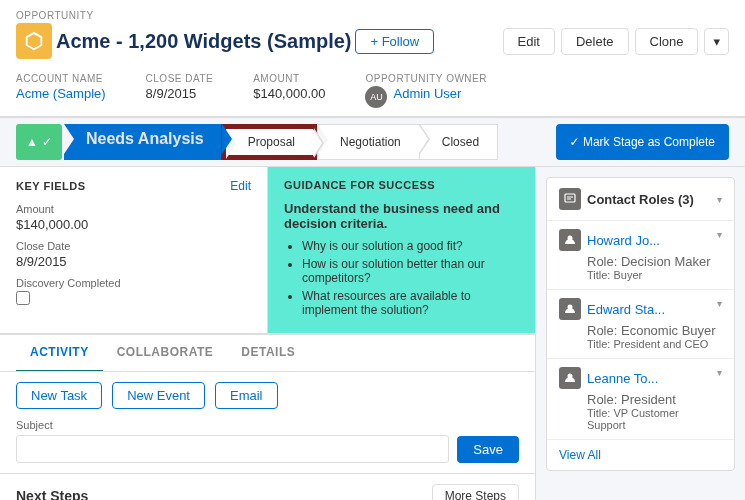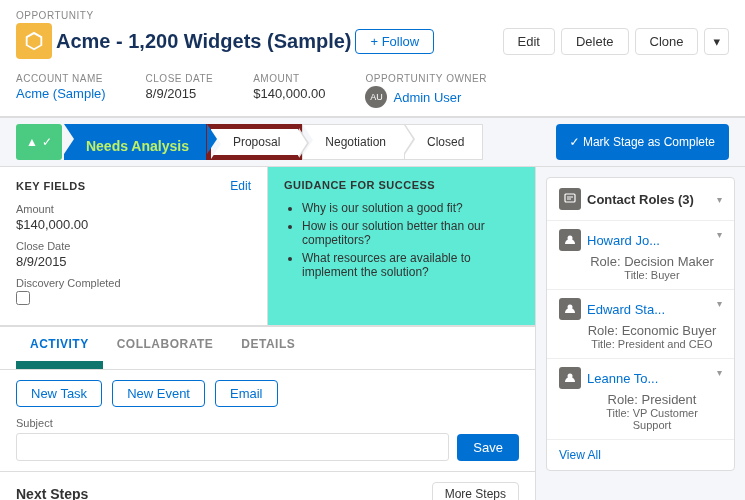--- a/index.html
+++ b/index.html
@@ -18,40 +18,40 @@
     .btn-delete { background: #fff; border: 1px solid #ddd; border-radius: 4px; padding: 5px 14px; font-size: 13px; cursor: pointer; color: #333; }
     .btn-clone { background: #fff; border: 1px solid #ddd; border-radius: 4px; padding: 5px 14px; font-size: 13px; cursor: pointer; color: #333; }
     .btn-more { background: #fff; border: 1px solid #ddd; border-radius: 4px; padding: 5px 8px; font-size: 13px; cursor: pointer; color: #333; }
 
     
     .meta-row { display: flex; gap: 40px; padding: 8px 0 8px 0; align-items: flex-start; }
     .meta-item { display: flex; flex-direction: column; gap: 2px; }
     .meta-label { font-size: 10px; color: #888; text-transform: uppercase; letter-spacing: 0.5px; }
     .meta-value { font-size: 13px; color: #0070d2; }
     .meta-value.dark { color: #333; }
-    .meta-owner { display: flex; align-items: center; gap: 6px; }
+    .meta-owner { display: flex; align-items: flex-start; gap: 6px; }
     .owner-avatar { width: 22px; height: 22px; border-radius: 50%; background: #706e6b; display: flex; align-items: center; justify-content: center; color: #fff; font-size: 9px; }
 
     
     .section-header { display: flex; justify-content: space-between; align-items: center; margin-bottom: 10px; }
     .section-title { font-size: 11px; font-weight: 700; color: #333; text-transform: uppercase; letter-spacing: 0.5px; }
     .edit-link { color: #0070d2; font-size: 12px; cursor: pointer; }
     .field-row { display: flex; flex-direction: column; margin-bottom: 8px; }
     .field-label { font-size: 11px; color: #666; margin-bottom: 2px; }
     .field-value { font-size: 13px; color: #333; }
     .checkbox-field { display: flex; align-items: center; gap: 6px; }
     .checkbox-input { width: 14px; height: 14px; border: 1px solid #999; background: #fff; }
     .guidance-list { padding-left: 18px; }
     .guidance-list li { font-size: 12px; color: #333; margin-bottom: 4px; }
 
     
     .tabs-section { background: #fff; border-top: 1px solid #ddd; }
     .tabs-nav { display: flex; gap: 0; padding: 0 16px; border-bottom: 1px solid #ddd; }
     .tab-item { padding: 10px 14px; font-size: 12px; font-weight: 600; color: #888; cursor: pointer; border-bottom: 2px solid transparent; text-transform: uppercase; letter-spacing: 0.5px; }
-    .tab-item.active { color: #0070d2; border-bottom: 8px solid #0f766e; }
+    .tab-item.active { color: #0070d2; border-bottom: 1px solid #0f766e; }
 
     
     .action-btns { display: flex; gap: 10px; margin-bottom: 10px; }
     .action-btn { border: 1px solid #0070d2; color: #0070d2; background: #fff; border-radius: 4px; padding: 5px 14px; font-size: 13px; cursor: pointer; }
 
     
     .subject-label { font-size: 11px; color: #666; margin-bottom: 4px; }
     .subject-row { display: flex; gap: 8px; align-items: center; }
     .subject-input { flex: 1; border: 1px solid #ddd; border-radius: 3px; padding: 6px 8px; font-size: 12px; height: 28px; }
     .save-btn { background: #0070d2; color: #fff; border: none; border-radius: 4px; padding: 6px 16px; font-size: 13px; cursor: pointer; }
@@ -59,21 +59,21 @@
     
     .next-steps-section { padding: 10px 16px; border-top: 1px solid #ddd; background: #fff; }
     .next-steps-header { display: flex; justify-content: space-between; align-items: center; margin-bottom: 8px; }
     .next-steps-title { font-size: 14px; font-weight: 600; color: #333; }
     .more-steps-btn { border: 1px solid #ddd; background: #fff; border-radius: 4px; padding: 4px 12px; font-size: 12px; cursor: pointer; color: #333; }
 
     
     .contact-panel { background: #fff; border: 1px solid #ddd; border-radius: 4px; overflow: hidden; }
     .contact-panel-header { display: flex; align-items: center; justify-content: space-between; padding: 10px 12px; border-bottom: 1px solid #eee; }
     .contact-panel-title { font-size: 13px; font-weight: 600; color: #333; display: flex; align-items: center; gap: 6px; }
-    .contact-item { padding: 8px 12px; border-bottom: 1px solid #eee; display: flex; justify-content: space-between; align-items: flex-start; text-align: center; }
+    .contact-item { padding: 8px 12px; border-bottom: 1px solid #eee; display: flex; justify-content: space-between; align-items: flex-start; }
     .contact-info { flex: 1; }
     .contact-name { color: #0070d2; font-size: 13px; cursor: pointer; display: flex; align-items: center; gap: 6px; }
     .contact-name-icon { width: 22px; height: 22px; background: #706e6b; border-radius: 3px; display: flex; align-items: center; justify-content: center; color: #fff; font-size: 9px; flex-shrink: 0; }
     .contact-role { font-size: 13px; color: #666; margin-top: 3px; padding-left: 28px; }
     .contact-title { font-size: 11px; color: #666; padding-left: 28px; }
     .dropdown-arrow { color: #999; font-size: 10px; cursor: pointer; }
     .view-all { color: #0070d2; font-size: 12px; padding: 8px 12px; cursor: pointer; display: block; }
 
     
     .page-wrapper { width: 745px; height: 500px; display: flex; flex-direction: column; overflow: hidden; }
@@ -133,21 +133,21 @@
   </div>
 
   <div style="background:#f4f6f9; border-top:1px solid #ddd; border-bottom:1px solid #ddd; display:flex; align-items:stretch; padding:6px 16px; gap:0;">
     <button style="background:#4bca81; border:none; border-radius:3px; color:#fff; padding:5px 10px; cursor:pointer; font-size:12px; display:flex; align-items:center; gap:4px; margin-right:2px;">
       <span>▲</span>
       <span>✓</span>
     </button>
 
     <div style="display:flex; align-items:stretch; flex:1;">
 
-      <div style="position:relative; background:#0070d2; color:#bef264; padding:6px 18px 6px 22px; font-size:14px; cursor:pointer; display:flex; align-items:flex-end; font-weight:600;">
+      <div style="position:relative; background:#0070d2; color:#e5e5e5; padding:6px 18px 6px 22px; font-size:16px; cursor:pointer; display:flex; align-items:flex-start; font-weight:600;">
         <span>Needs Analysis</span>
         <div style="position:absolute; right:-10px; top:0; width:0; height:0; border-style:solid; border-width:15px 0 15px 10px; border-color:transparent transparent transparent #0070d2; z-index:2;"></div>
         <div style="position:absolute; left:0; top:0; width:0; height:0; border-style:solid; border-width:15px 0 15px 10px; border-color:transparent transparent transparent #f4f6f9; z-index:1;"></div>
       </div>
 
       <div style="position:relative; background:#fff; color:#333; padding:6px 18px 6px 22px; font-size:12px; cursor:pointer; display:flex; align-items:center; border:5px solid #7f1d1d; margin-left:-1px;">
         <span>Proposal</span>
         <div style="position:absolute; right:-11px; top:-1px; width:0; height:0; border-style:solid; border-width:15px 0 15px 10px; border-color:transparent transparent transparent #ddd; z-index:2;"></div>
         <div style="position:absolute; right:-9px; top:0; width:0; height:0; border-style:solid; border-width:14px 0 14px 9px; border-color:transparent transparent transparent #fff; z-index:3;"></div>
         <div style="position:absolute; left:0; top:0; width:0; height:0; border-style:solid; border-width:15px 0 15px 10px; border-color:transparent transparent transparent #f4f6f9; z-index:1;"></div>
@@ -192,20 +192,21 @@
             <div class="checkbox-field">
               <input type="checkbox" class="checkbox-input" style="">
             </div>
           </div>
         </div>
 
         <div class="guidance-panel">
           <div class="section-header">
             <span class="section-title">GUIDANCE FOR SUCCESS</span>
           </div>
+          <div class="guidance-heading" style="font-size:13px; font-weight:700; color:#333; margin-bottom:8px;">Understand the business need and decision criteria.</div>
           <ul class="guidance-list">
             <li>Why is our solution a good fit?</li>
             <li>How is our solution better than our competitors?</li>
             <li>What resources are available to implement the solution?</li>
           </ul>
         </div>
       </div>
 
       <div class="tabs-section">
         <div class="tabs-nav">

